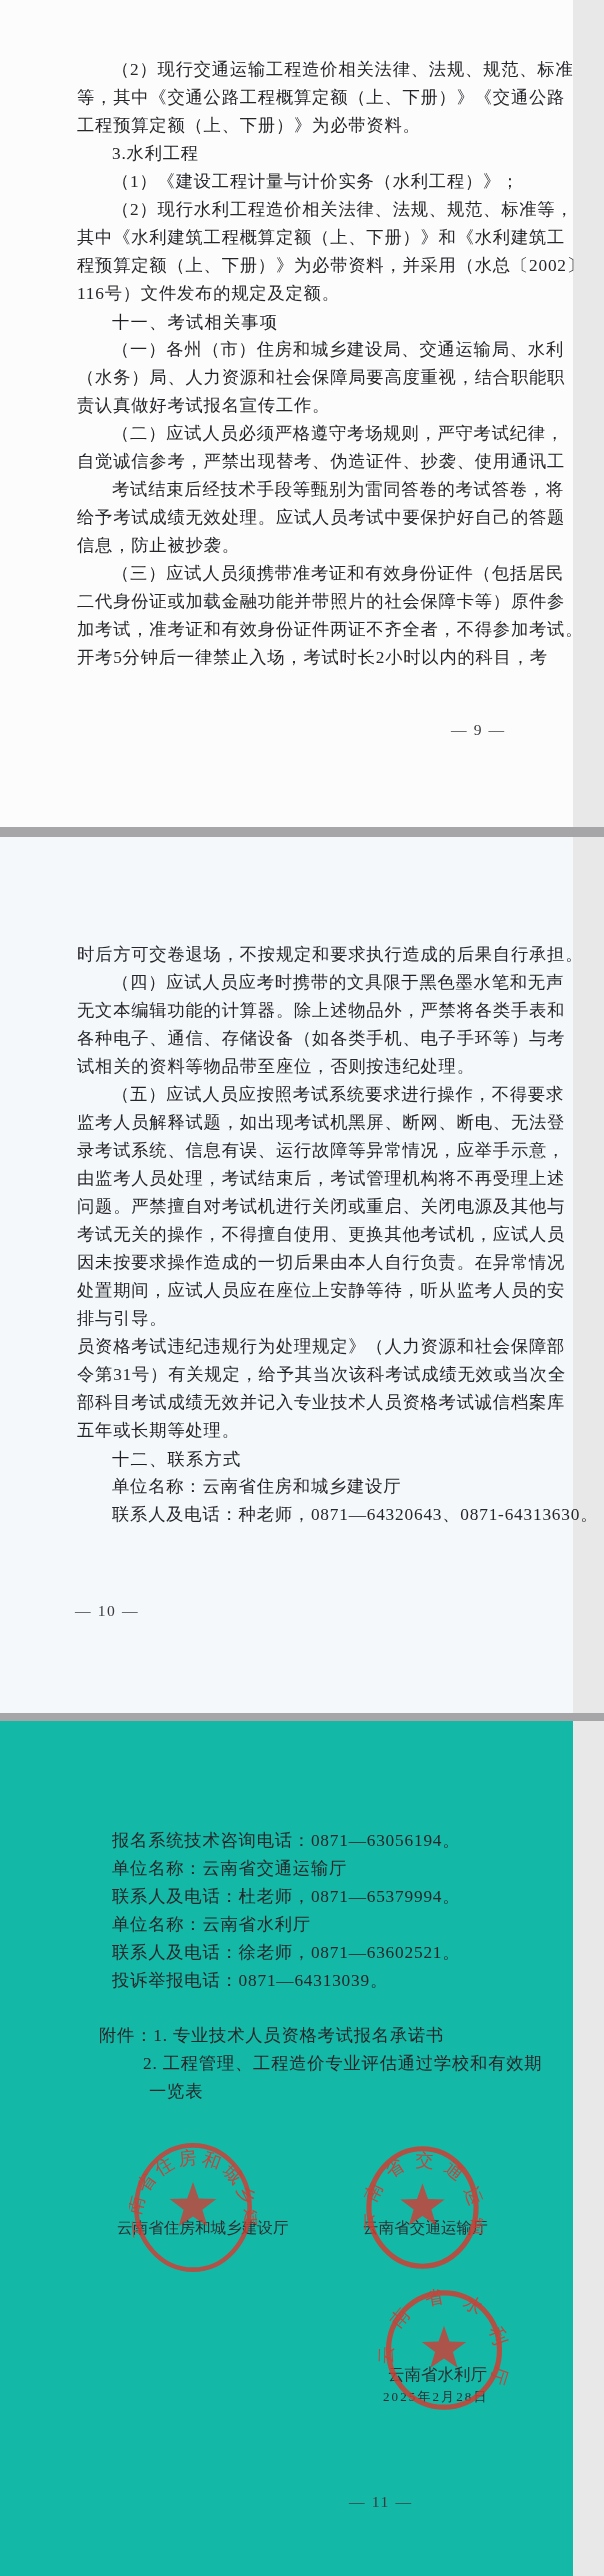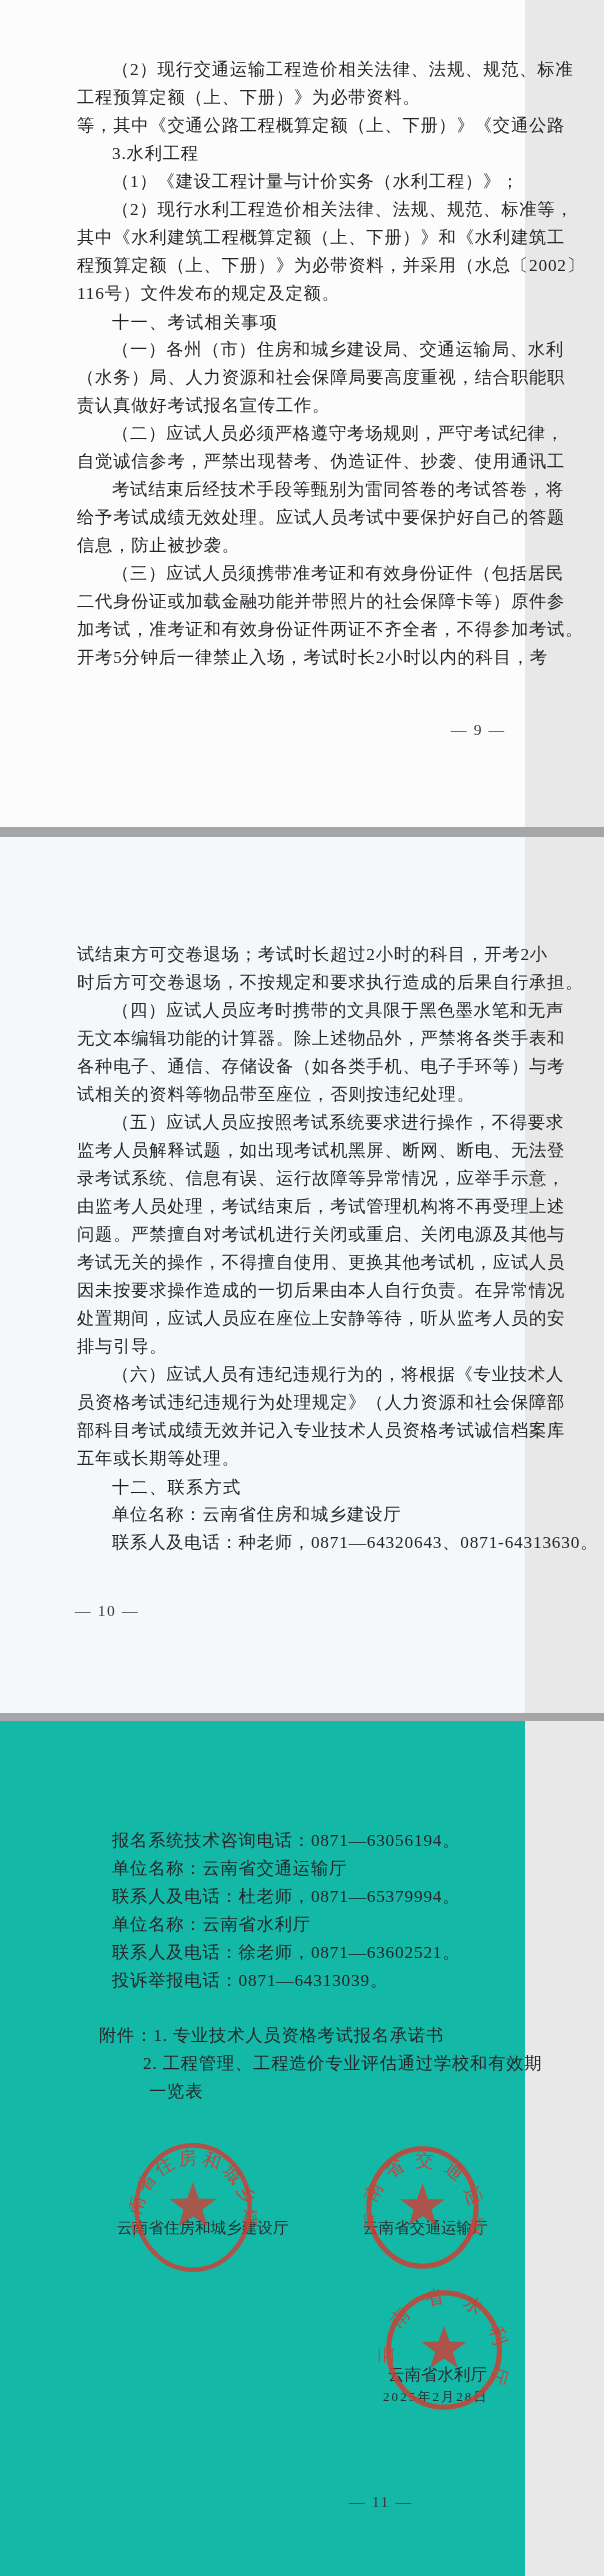--- a/index.html
+++ b/index.html
@@ -1,21 +1,21 @@
 <!DOCTYPE html>
 <html style="font-size:13px"><head>
 <meta charset="utf-8">
 <style>
   html,body{margin:0;padding:0;background:#e8e8e8;}
   #canvas{
     position:relative;width:605px;height:2576px;margin:0 auto;
     font-family:"Liberation Serif","DejaVu Serif",serif;
     color:#26262a;overflow:hidden;
   }
-  .page{position:absolute;left:0;width:525px;}
+  .page{position:absolute;left:0;width:573px;}
   #page1{top:0;height:827px;background:#fcfcfd;}
   .separator{position:absolute;left:0;width:605px;background:#a6a6a8;}
   #band1{top:827px;height:10px;}
   #page2{top:837px;height:876px;background:#f5f8fa;}
   #band2{top:1713px;height:8.2px;}
   #page3{top:1721px;height:855px;background:#14b8a6;}
 
   .textblock{position:absolute;left:77px;width:477px;}
   .line{
     height:28px;line-height:28px;font-size:17.3px;letter-spacing:0.8px;
@@ -57,22 +57,22 @@
 </style>
 </head>
 <body>
 
 <div id="canvas">
 
   <div class="page" id="page1">
     <div class="textblock" style="top:56px;">
 
     <div class="line indent">（2）现行交通运输工程造价相关法律、法规、规范、标准</div>
+        <div class="line flush">等，其中《交通公路工程概算定额（上、下册）》《交通公路</div>
         <div class="line flush">工程预算定额（上、下册）》为必带资料。</div>
-        <div class="line flush">等，其中《交通公路工程概算定额（上、下册）》《交通公路</div>
         <div class="line indent">3.水利工程</div>
         <div class="line indent">（1）《建设工程计量与计价实务（水利工程）》；</div>
         <div class="line indent">（2）现行水利工程造价相关法律、法规、规范、标准等，</div>
         <div class="line flush">其中《水利建筑工程概算定额（上、下册）》和《水利建筑工</div>
         <div class="line flush">程预算定额（上、下册）》为必带资料，并采用（水总〔2002〕</div>
         <div class="line flush">116号）文件发布的规定及定额。</div>
         <div class="line heading">十一、考试相关事项</div>
         <div class="line indent">（一）各州（市）住房和城乡建设局、交通运输局、水利</div>
         <div class="line flush">（水务）局、人力资源和社会保障局要高度重视，结合职能职</div>
         <div class="line flush">责认真做好考试报名宣传工作。</div>
@@ -87,37 +87,36 @@
         <div class="line flush">开考5分钟后一律禁止入场，考试时长2小时以内的科目，考</div>
       </div>
     <div class="pagenum" id="pagenum1">— 9 —</div>
   </div>
 
   <div class="separator" id="band1"></div>
 
   <div class="page" id="page2">
     <div class="textblock" style="top:104px;">
 
-    <div class="line flush">试结束方可交卷退场；考试时长超过2小时的科目，开考2小</div>
         <div class="line flush">时后方可交卷退场，不按规定和要求执行造成的后果自行承担。</div>
         <div class="line indent">（四）应试人员应考时携带的文具限于黑色墨水笔和无声</div>
         <div class="line flush">无文本编辑功能的计算器。除上述物品外，严禁将各类手表和</div>
         <div class="line flush">各种电子、通信、存储设备（如各类手机、电子手环等）与考</div>
         <div class="line flush">试相关的资料等物品带至座位，否则按违纪处理。</div>
         <div class="line indent">（五）应试人员应按照考试系统要求进行操作，不得要求</div>
         <div class="line flush">监考人员解释试题，如出现考试机黑屏、断网、断电、无法登</div>
         <div class="line flush">录考试系统、信息有误、运行故障等异常情况，应举手示意，</div>
         <div class="line flush">由监考人员处理，考试结束后，考试管理机构将不再受理上述</div>
         <div class="line flush">问题。严禁擅自对考试机进行关闭或重启、关闭电源及其他与</div>
         <div class="line flush">考试无关的操作，不得擅自使用、更换其他考试机，应试人员</div>
         <div class="line flush">因未按要求操作造成的一切后果由本人自行负责。在异常情况</div>
         <div class="line flush">处置期间，应试人员应在座位上安静等待，听从监考人员的安</div>
         <div class="line flush">排与引导。</div>
-        <div class="line indent">（六）应试人员有违纪违规行为的，将根据《专业技术人</div>
         <div class="line flush">员资格考试违纪违规行为处理规定》（人力资源和社会保障部</div>
+        <div class="line flush">令第31号）有关规定，给予其当次该科考试成绩无效或当次全</div>
         <div class="line flush">部科目考试成绩无效并记入专业技术人员资格考试诚信档案库</div>
         <div class="line flush">五年或长期等处理。</div>
         <div class="line heading">十二、联系方式</div>
         <div class="line indent">单位名称：云南省住房和城乡建设厅</div>
         <div class="line indent">联系人及电话：种老师，0871—64320643、0871-64313630。</div>
       </div>
     <div class="pagenum" id="pagenum2">— 10 —</div>
   </div>
 
   <div class="separator" id="band2"></div>

